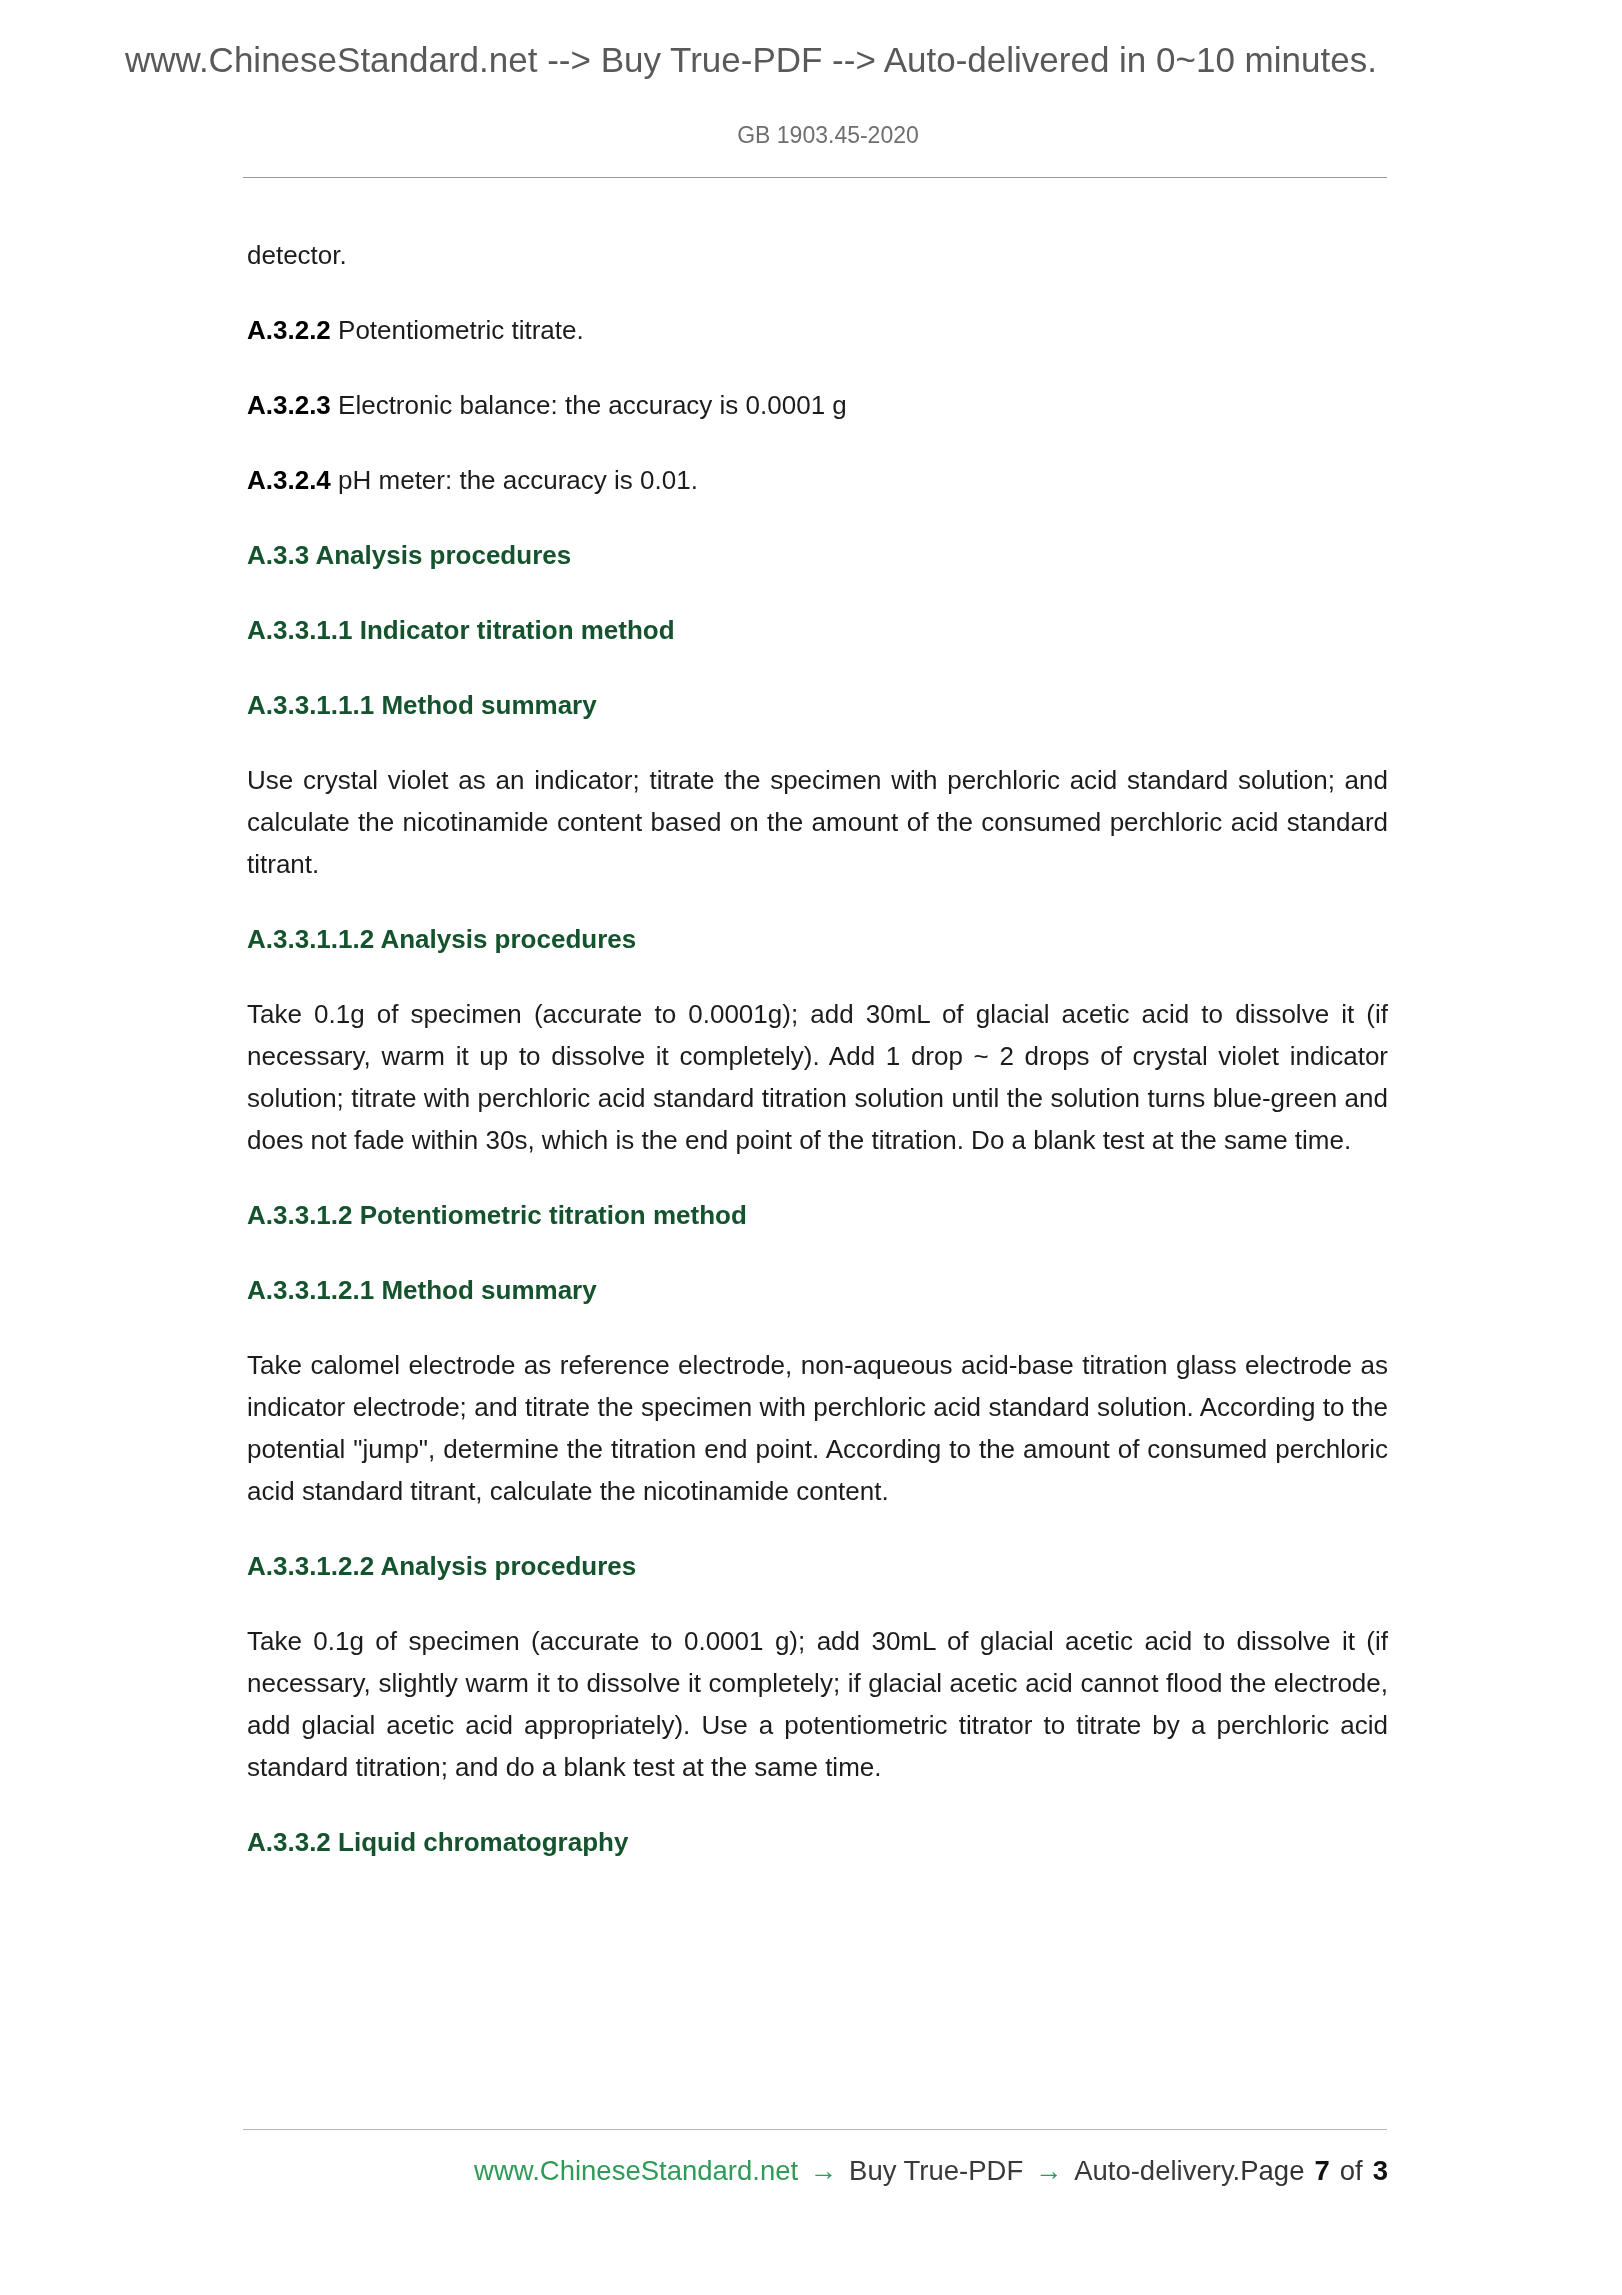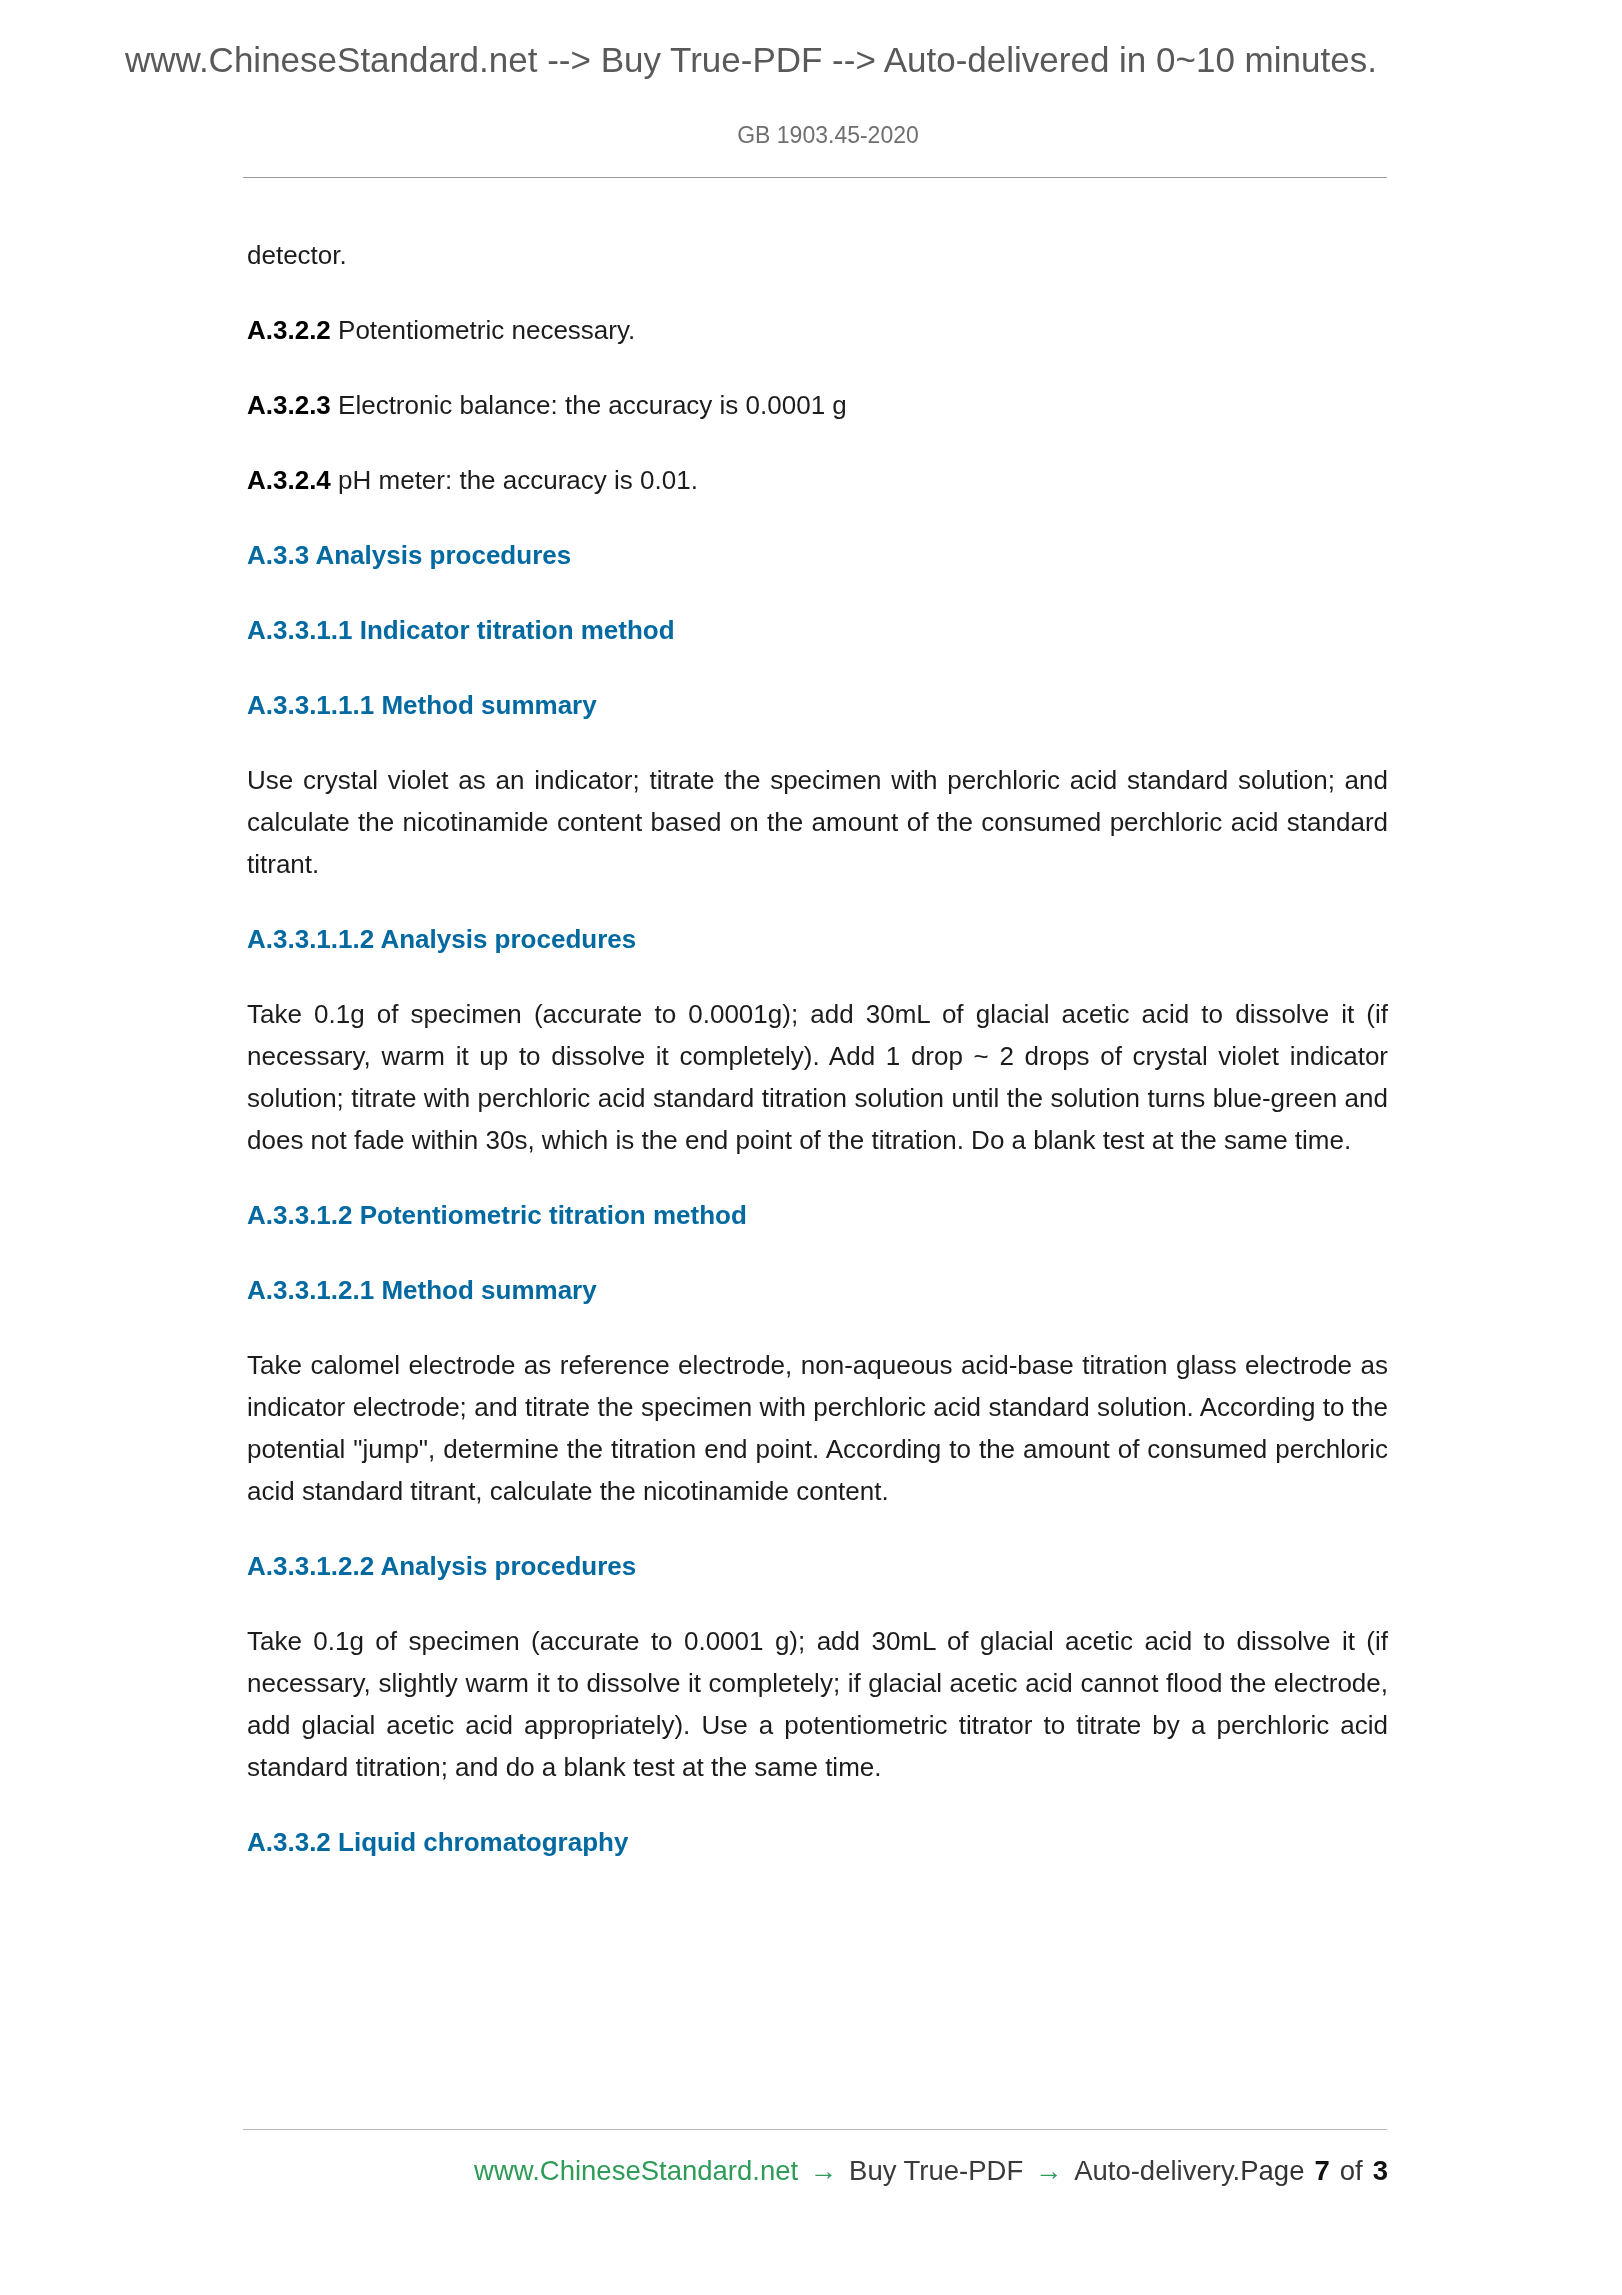--- a/index.html
+++ b/index.html
@@ -53,21 +53,21 @@
     color: #1c1c1c;
   }
 
   .blk { margin-bottom: 33px; }
 
   .para { text-align: justify; margin-top: 16px; }
 
   .heading {
     font-weight: bold;
     font-size: 26px;
-    color: #0369a1;
+    color: #14532d;
     text-align: left;
   }
 
   .labeled .clause-num { font-weight: bold; color: #000000; }
 
   .footer-rule {
     position: absolute;
     left: 243px;
     top: 2129px;
     width: 1144px;
@@ -102,21 +102,21 @@
   <div class="top-banner">www.ChineseStandard.net --&gt; Buy True-PDF --&gt; Auto-delivered in 0~10 minutes.</div>
 
   <div class="doc-code">GB 1903.45-2020</div>
 
   <hr class="header-rule">
 
   <main class="content">
 
     <p class="blk para">detector.</p>
 
-    <p class="blk labeled"><strong class="clause-num">A.3.2.2</strong><span> Potentiometric necessary.</span></p>
+    <p class="blk labeled"><strong class="clause-num">A.3.2.2</strong><span> Potentiometric titrate.</span></p>
 
     <p class="blk labeled"><strong class="clause-num">A.3.2.3</strong><span> Electronic balance: the accuracy is 0.0001 g</span></p>
 
     <p class="blk labeled"><strong class="clause-num">A.3.2.4</strong><span> pH meter: the accuracy is 0.01.</span></p>
 
     <h3 class="blk heading">A.3.3 Analysis procedures</h3>
 
 
     <h3 class="blk heading">A.3.3.1.1 Indicator titration method</h3>
 

